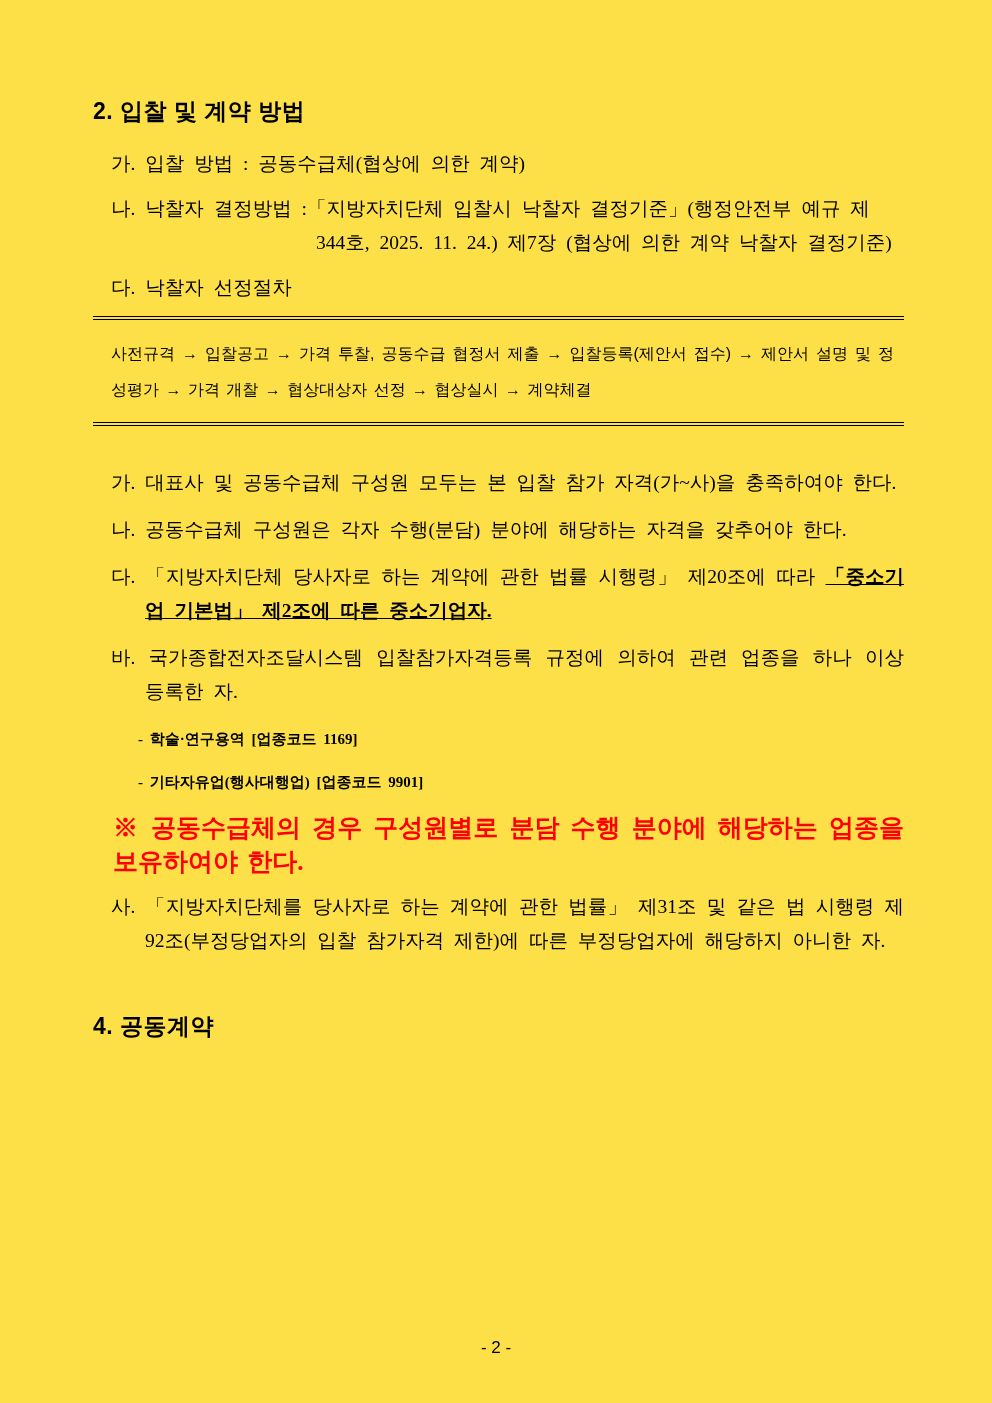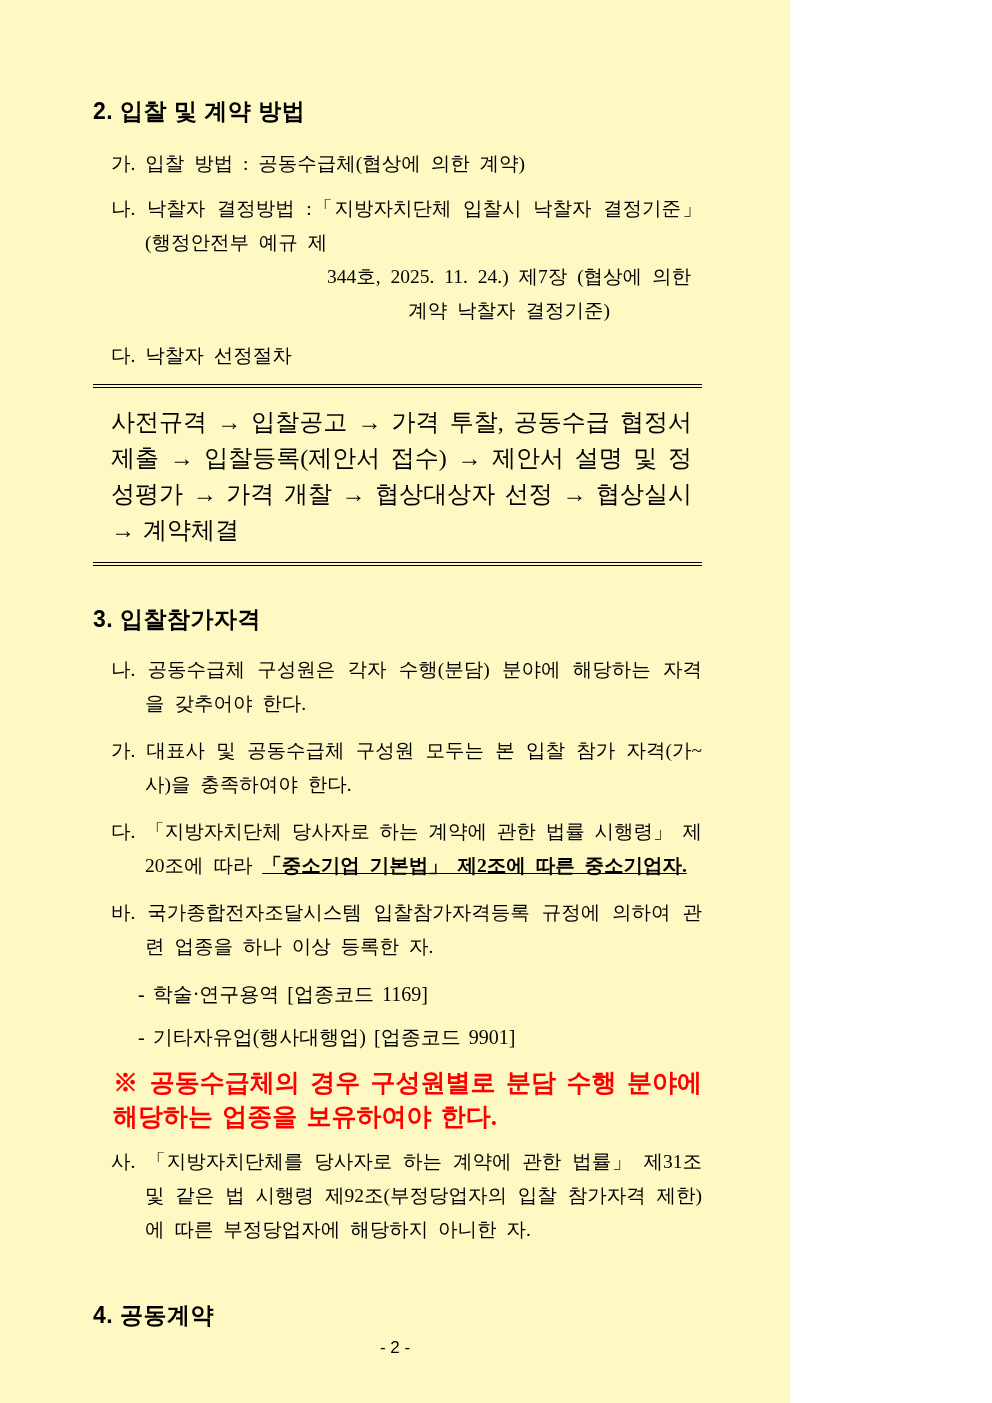--- a/index.html
+++ b/index.html
@@ -1,20 +1,20 @@
 <!DOCTYPE html>
 <html><head>
 <meta charset="utf-8">
 <style>
   * { margin: 0; padding: 0; box-sizing: border-box; }
   html, body { background: #ffffff; }
   .page {
-    width: 790px;
+    width: 992px;
     height: 1403px;
-    background: #fef9c3;
+    background: #fde047;
     color: #000000;
     position: relative;
     padding: 98px 88px 0 93px;
     font-family: "Liberation Serif", "DejaVu Serif", serif;
     overflow: hidden;
   }
   .sec-heading {
     font-family: "Liberation Sans", "DejaVu Sans", sans-serif;
     font-weight: bold;
     font-size: 23px;
@@ -30,44 +30,44 @@
     text-indent: -34px;
     text-align: justify;
     word-spacing: 5px;
     margin-bottom: 11px;
   }
   .item .label { display: inline; }
   .item .wrap-line2 {
     display: block;
     text-indent: 0;
     padding-left: 171px; 
-    text-align: center;
+    text-align: left;
   }
   .emph {
     font-weight: bold;
     text-decoration: underline;
   }
   .flow-box {
     margin-top: 8px;
     border-top: 4px double #000000;
     border-bottom: 4px double #000000;
     padding: 16px 10px 14px 18px;
-    font-family: Liberation Serif, serif;
-    font-size: 24px;
+    font-family: Liberation Sans, sans-serif;
+    font-size: 16px;
     line-height: 36px;
     text-align: justify;
     word-spacing: 2px;
   }
   .sec3 { margin-top: 40px; }
   .sec3 .sec-heading { margin-bottom: 20px; }
   .sec3 .item { margin-bottom: 13px; }
   .dash-item {
-    font-size: 20px;
+    font-size: 15px;
     line-height: 34px;
-    font-weight: normal;
+    font-weight: bold;
     padding-left: 45px;
     margin-bottom: 9px;
     word-spacing: 3px;
   }
   .dash-item.last { margin-bottom: 12px; }
   .red-note {
     color: #ff0000;
     font-weight: bold;
     font-size: 25px;
     line-height: 34px;
@@ -101,25 +101,24 @@
     <p class="item"><span class="label">나.</span> <span>낙찰자 결정방법 :「지방자치단체 입찰시 낙찰자 결정기준」(행정안전부 예규 제</span><span class="wrap-line2">344호, 2025. 11. 24.) 제7장 (협상에 의한 계약 낙찰자 결정기준)</span></p>
 
     <p class="item"><span class="label">다.</span> <span>낙찰자 선정절차</span></p>
 
     <div class="flow-box">
       <span>사전규격 → 입찰공고 → 가격 투찰, 공동수급 협정서 제출 → 입찰등록(제안서 접수) → 제안서 설명 및 정성평가 → 가격 개찰 → 협상대상자 선정 → 협상실시 → 계약체결</span>
     </div>
   </section>
 
   <section class="sec3">
-    <h2 class="sec-heading">3. 입찰참가자격</h2>
+
+    <p class="item"><span class="label">가.</span> <span>대표사 및 공동수급체 구성원 모두는 본 입찰 참가 자격(가~사)을 충족하여야 한다.</span></p>
 
     <p class="item"><span class="label">나.</span> <span>공동수급체 구성원은 각자 수행(분담) 분야에 해당하는 자격을 갖추어야 한다.</span></p>
-
-    <p class="item"><span class="label">가.</span> <span>대표사 및 공동수급체 구성원 모두는 본 입찰 참가 자격(가~사)을 충족하여야 한다.</span></p>
 
     <p class="item"><span class="label">다.</span> <span>「지방자치단체 당사자로 하는 계약에 관한 법률 시행령」 제20조에 따라 </span><span class="emph">「중소기업 기본법」 제2조에 따른 중소기업자.</span></p>
 
 
 
     <p class="item"><span class="label">바.</span> <span>국가종합전자조달시스템 입찰참가자격등록 규정에 의하여 관련 업종을 하나 이상 등록한 자.</span></p>
 
     <p class="dash-item">- 학술·연구용역 [업종코드 1169]</p>
     <p class="dash-item last">- 기타자유업(행사대행업) [업종코드 9901]</p>
 

